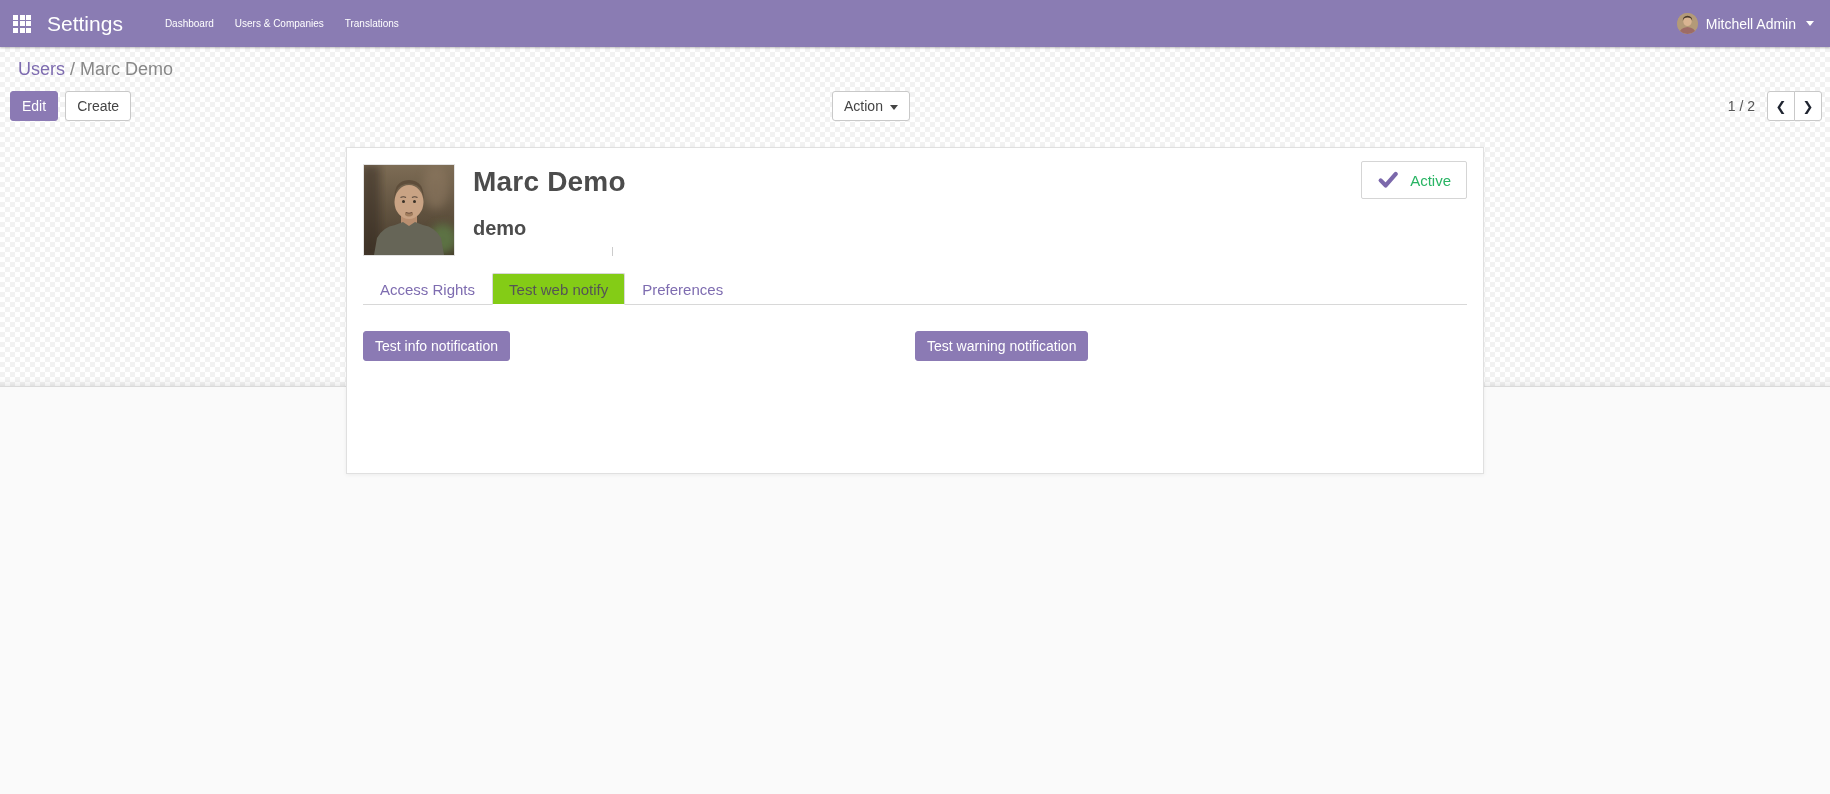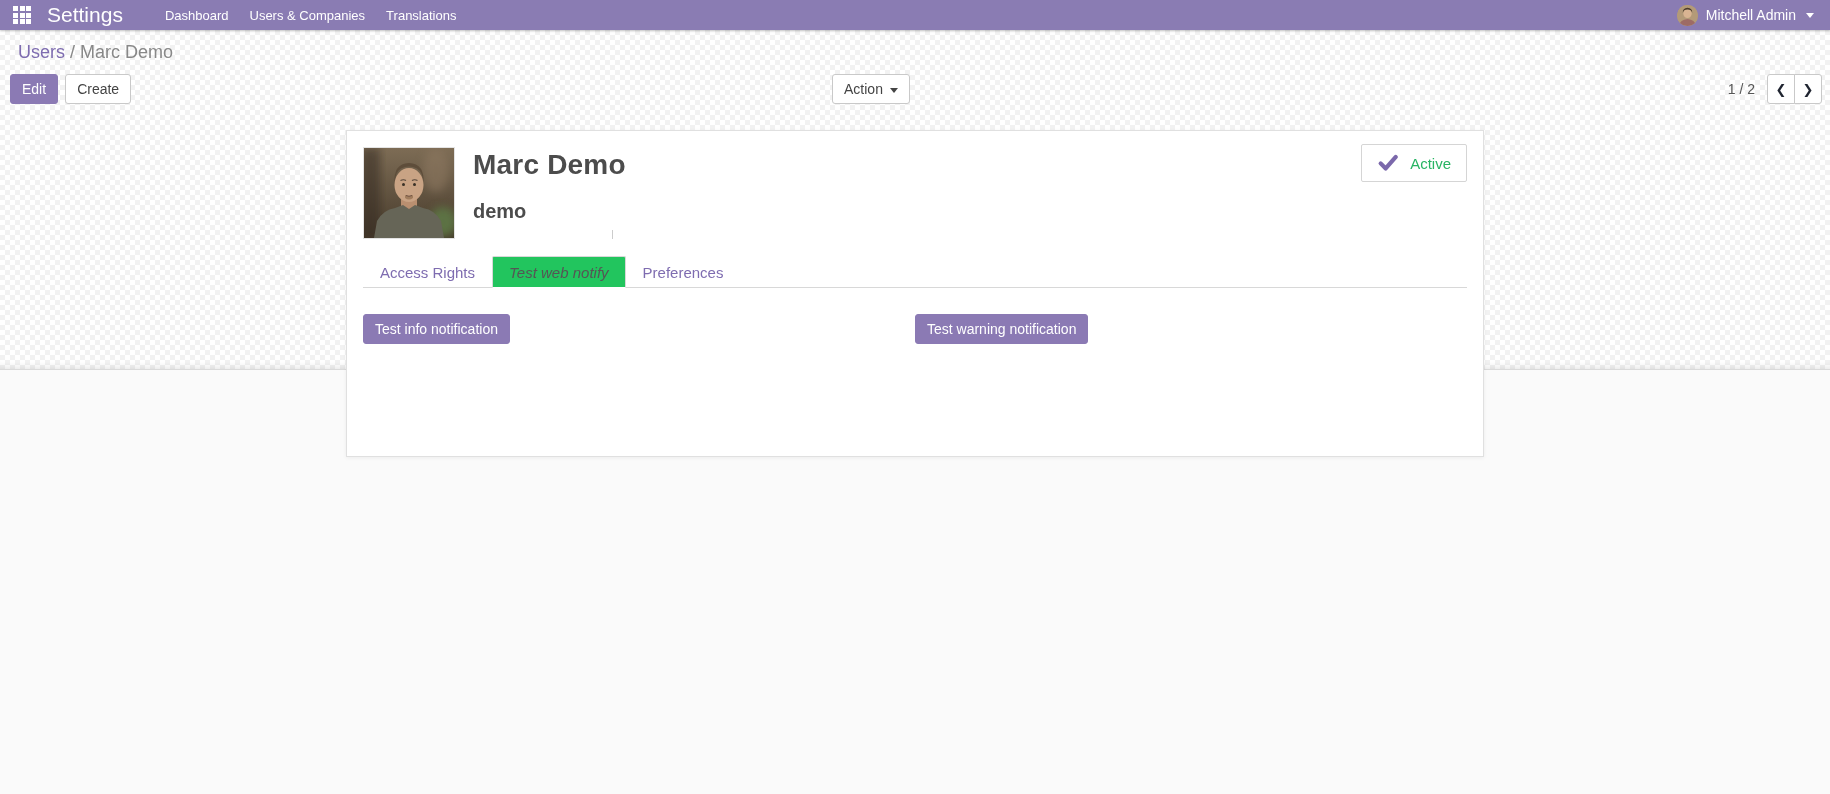--- a/index.html
+++ b/index.html
@@ -14,39 +14,39 @@
     --navbar-bg: #8a7cb3;
     --primary: #8b7ab4;
     --link: #7e6cb0;
     --active-green: #28b463;
     --text: #4c4c4c;
     --border-gray: #d8d8d8;
   }
 
   
   .navbar {
-    height: 30px;
+    height: 47px;
     background: var(--navbar-bg);
     display: flex;
     align-items: center;
     padding: 0 16px 0 9px;
     color: #fff;
     box-shadow: 0 1px 2px rgba(0,0,0,.25);
     position: relative;
     z-index: 5;
   }
   .apps-btn {
     background: transparent; border: none; cursor: pointer;
     width: 26px; height: 26px; margin-right: 12px;
     display: flex; align-items: center; justify-content: center;
   }
   .apps-grid { display: grid; grid-template-columns: repeat(3, 5px); grid-gap: 1.5px; }
   .apps-grid span { width: 5px; height: 5px; background: #fff; display: block; }
   .brand { font-size: 21px; font-weight: 400; margin-right: 42px; cursor: pointer; white-space: nowrap; }
-  .nav-menus { display: flex; gap: 21px; font-size: 13px; }
+  .nav-menus { display: flex; gap: 21px; font-size: 10px; }
   .nav-menus a { color: #fff; text-decoration: none; cursor: pointer; white-space: nowrap; }
   .user-menu { margin-left: auto; display: flex; align-items: center; gap: 8px; cursor: pointer; font-size: 14px; white-space: nowrap; }
   .user-avatar { width: 21px; height: 21px; border-radius: 50%; overflow: hidden; display: block; background: #b3997a; }
   .caret-down {
     display: inline-block; width: 0; height: 0;
     border-left: 4px solid transparent; border-right: 4px solid transparent;
     border-top: 5px solid #fff; margin-left: 2px;
   }
 
   
@@ -129,24 +129,23 @@
   .status-label { color: var(--active-green); font-size: 15px; }
 
   
   .tabs { margin-top: 17px; display: flex; border-bottom: 1px solid var(--border-gray); }
   .tab {
     font-size: 15px; padding: 7px 16px 6px;
     color: var(--link); cursor: pointer; text-decoration: none;
     border: 1px solid transparent; margin-bottom: -1px;
   }
   .tab.active {
-    color: #555; background: #22c55e;
+    color: #555; background: #84cc16;
     border-color: var(--border-gray) var(--border-gray) #fff;
     border-radius: 2px 2px 0 0;
-    font-style: italic;
   }
 
   .tab-content {
     padding-top: 26px; min-height: 150px;
     display: grid; grid-template-columns: 1fr 1fr;
   }
 </style>
 </head>
 <body>
 

